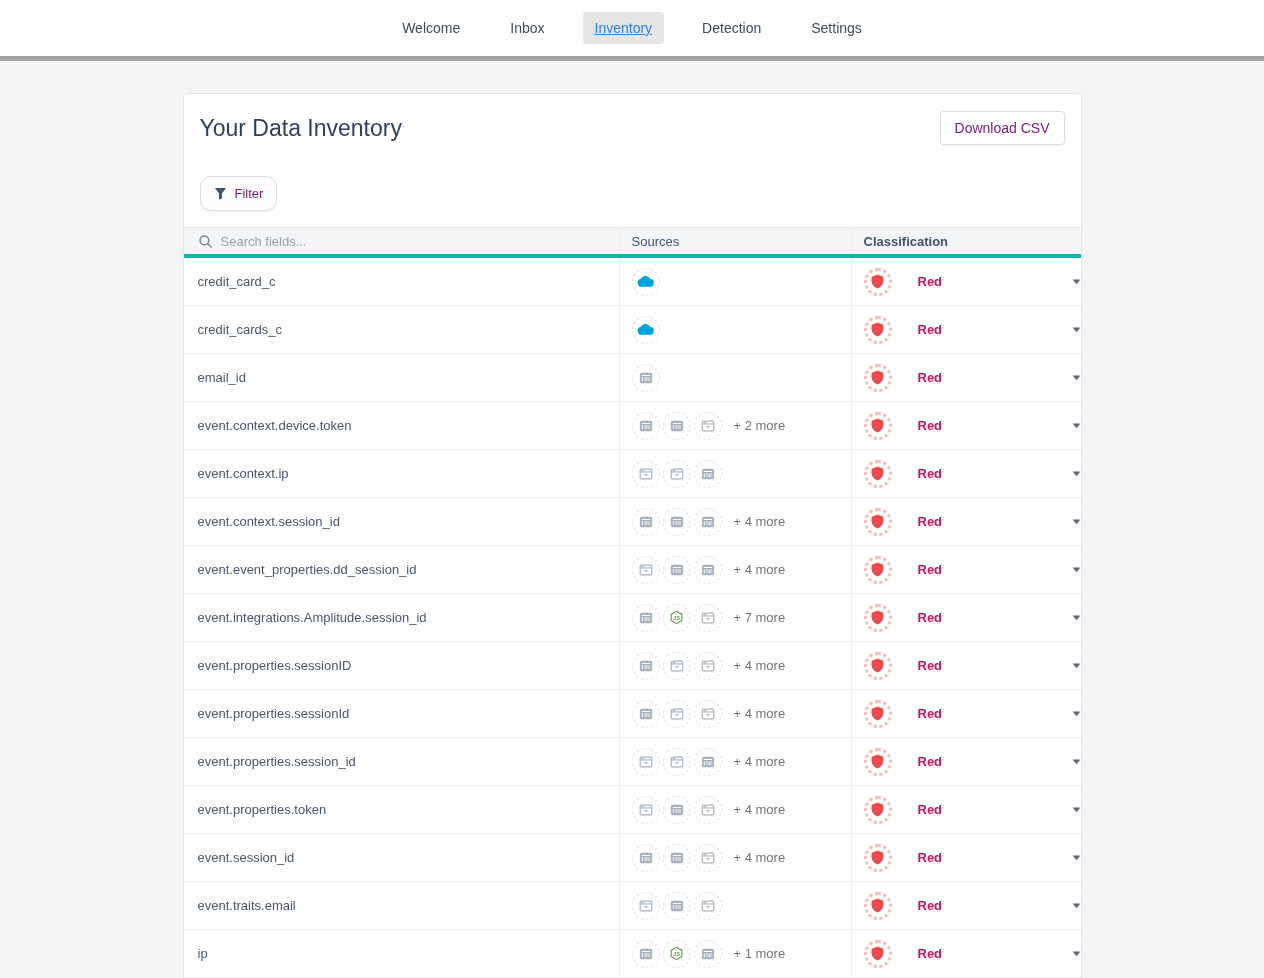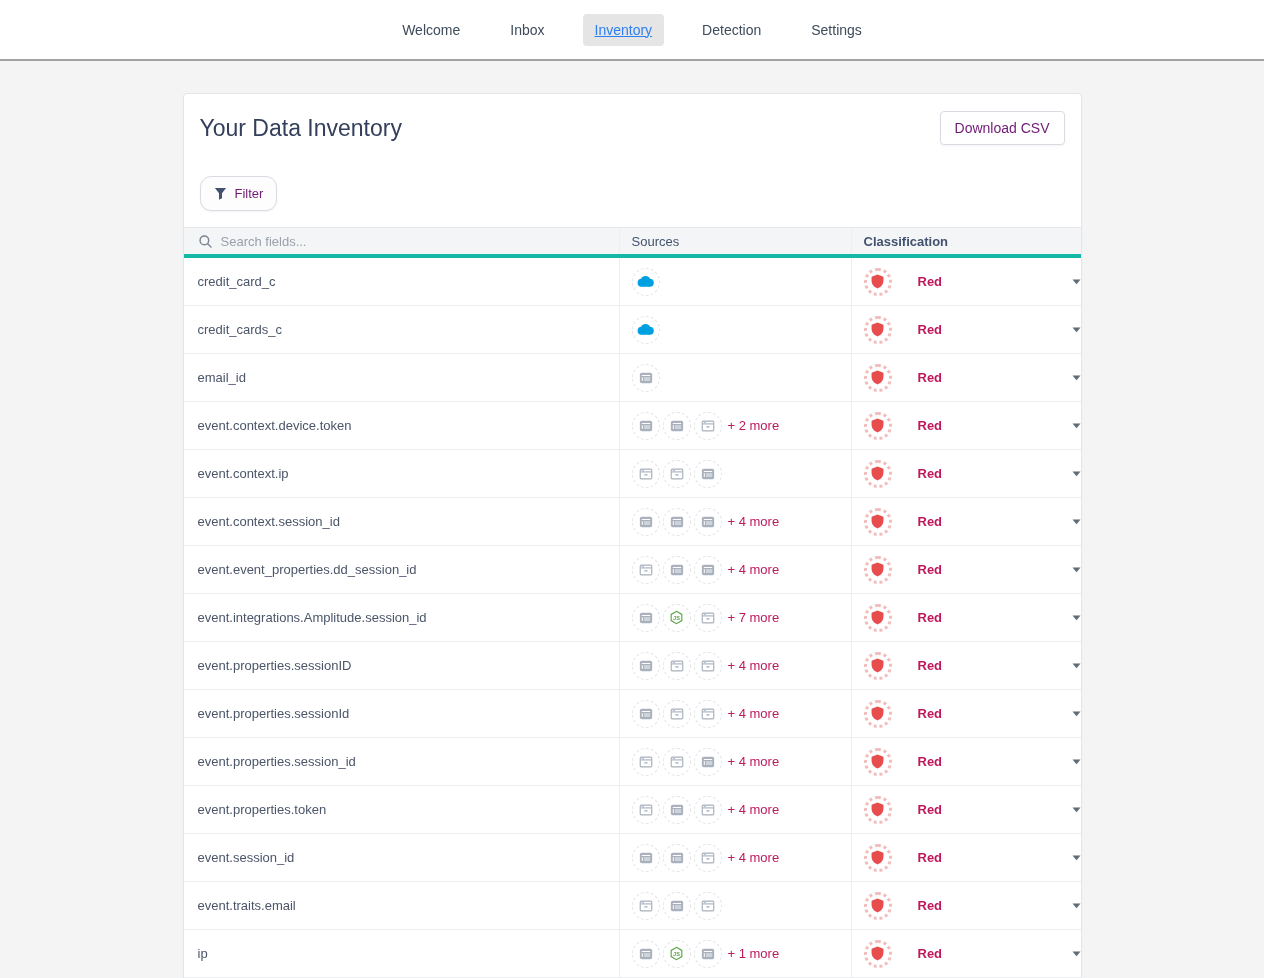--- a/index.html
+++ b/index.html
@@ -1,20 +1,20 @@
 <!DOCTYPE html>
 <html><head>
 <meta charset="utf-8">
 <style>
   * { margin:0; padding:0; box-sizing:border-box; }
   html,body { width:1264px; height:978px; overflow:hidden; background:#f4f4f4;
     font-family:"Liberation Sans", sans-serif; color:#42526e; }
 
   
-  .topnav { height:61px; background:#ffffff; border-bottom:2px solid #a3a3a3;
+  .topnav { height:61px; background:#ffffff; border-bottom:5px solid #a3a3a3;
     display:flex; align-items:center; justify-content:center; }
   .tabs { display:flex; align-items:center; gap:26px; }
   .tab { border:none; background:transparent; font-family:inherit; font-size:14px;
     color:#3e4b5b; padding:8px 12px; border-radius:4px; cursor:pointer; }
   .tab.active { color:#2e7ff0; background:#e5e5e5;text-decoration:underline; }
 
   
   .card { width:899px; margin:32px auto 0; background:#ffffff;
     border:1px solid #e3e5e8; border-radius:4px; min-height:920px;
     box-shadow:0 1px 2px rgba(0,0,0,0.03); }
@@ -43,21 +43,21 @@
   .thead .col-sources, .thead .col-class { border-left:1px solid #edeef0; }
 
   .search-wrap { display:flex; align-items:center; gap:8px; width:100%; }
   .search-wrap input { border:none; outline:none; background:transparent;
     font-family:inherit; font-size:13px; color:#42526e; width:90%; }
   .search-wrap input::placeholder { color:#9aa1ab; }
 
   .src-circle { width:28px; height:28px; border-radius:50%; border:1px dashed #e0e4e9;
     display:inline-flex; align-items:center; justify-content:center;
     margin-right:3px; background:#fff; flex:0 0 auto; }
-  .more-txt { margin-left:3px; color:#be185d; }
+  .more-txt { margin-left:9px; color:#737373; }
 
   .shield-circle { width:28px; height:28px; border-radius:50%; border:3px dotted #f2bcbc;
     display:inline-flex; align-items:center; justify-content:center; background:#fff;
     flex:0 0 auto; }
   .class-label { margin-left:26px; color:#be185d; }
   .caret { margin-left:auto; }
 
   svg { display:block; }
 </style>
 </head>

